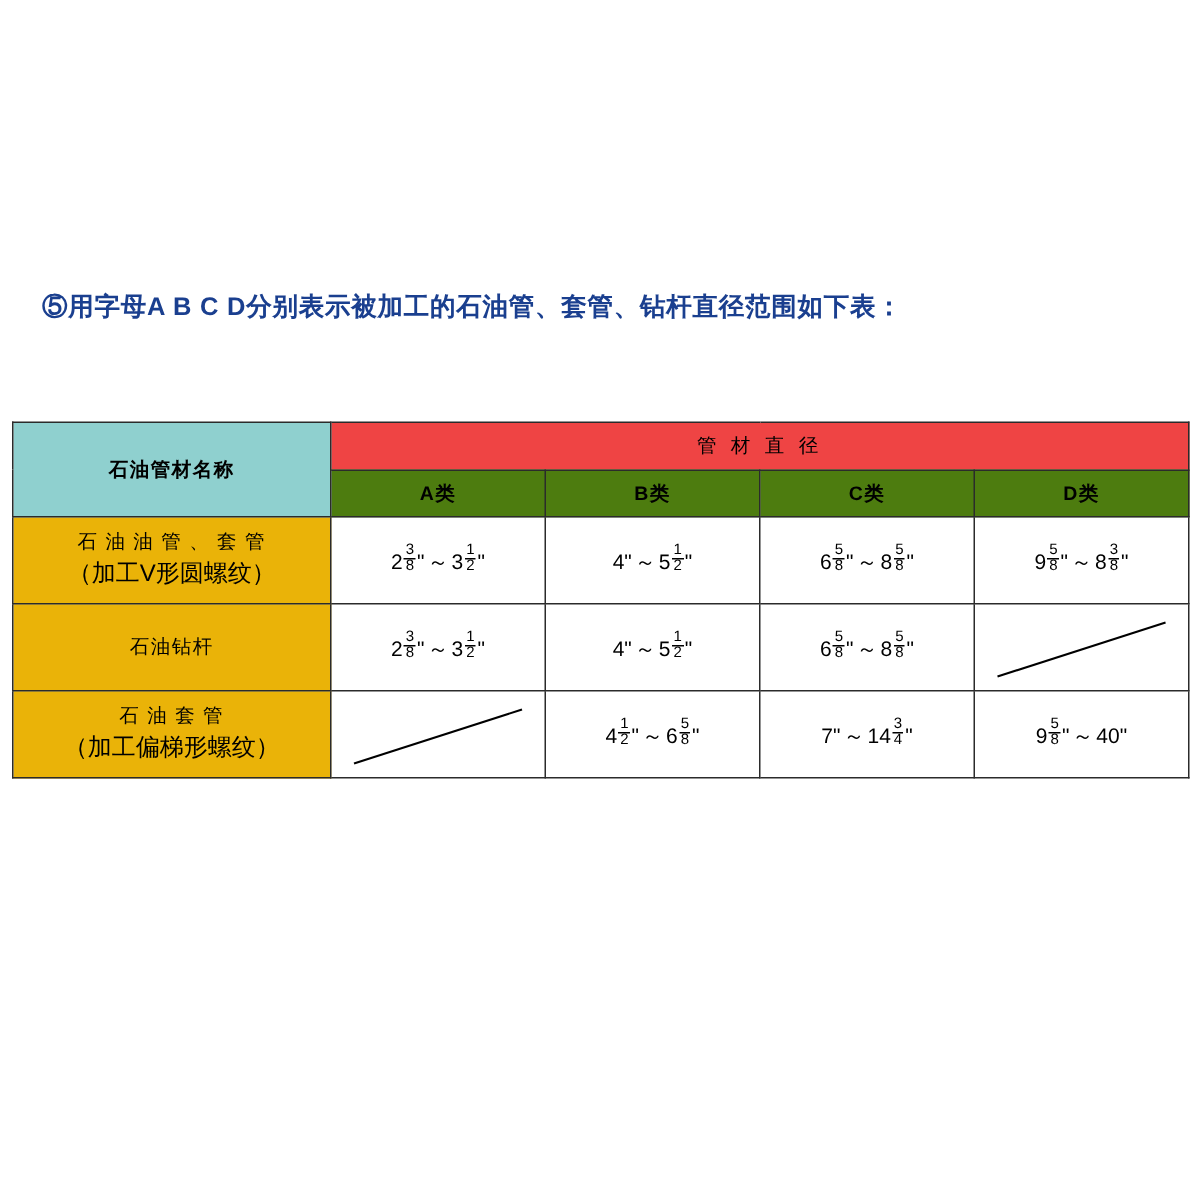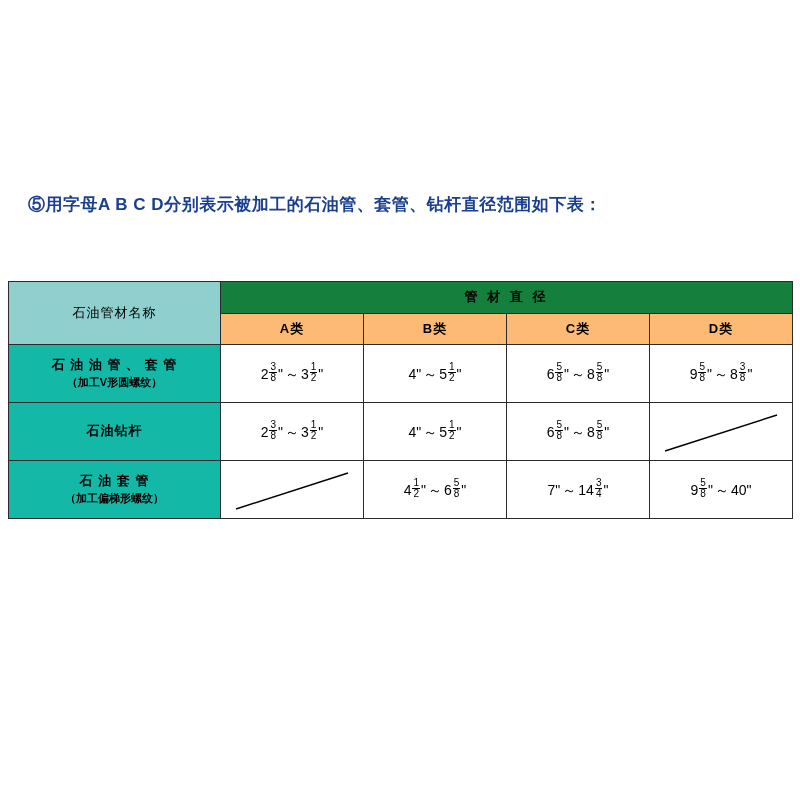--- a/index.html
+++ b/index.html
@@ -42,50 +42,50 @@
     border: 1px solid #2b2b2b;
   }
   table.spec td {
     border: 1px solid #2b2b2b;
     text-align: center;
     vertical-align: middle;
     font-size: 13px;
   }
   .hdr-name {
     background: #8fd0cf;
-    font-weight: normal;
+    font-weight: bold;
     font-size: 14px;
     letter-spacing: 1px;
     width: 212px;
     height: 60px;
   }
   .hdr-diam {
-    background: #15803d;
-    font-weight: bold;
+    background: #ef4444;
+    font-weight: normal;
     font-size: 14px;
     letter-spacing: 3px;
     height: 27px;
   }
   .hdr-class {
-    background: #fdba74;
+    background: #4d7c0f;
     font-weight: bold;
     font-size: 12px;
     height: 27px;
     letter-spacing: 1px;
   }
   .rowhead {
-    background: #14b8a6;
-    font-weight: bold;
+    background: #eab308;
+    font-weight: normal;
     font-size: 14px;
     line-height: 1.45;
     letter-spacing: 1px;
     height: 55px;
   }
   .rowhead .sub {
-    font-size: 11px;
+    font-size: 16px;
     letter-spacing: 0px;
   }
   .cell {
     background: #ffffff;
     height: 55px;
     font-size: 14px;
   }
   .val {
     display: inline-block;
     white-space: nowrap;

